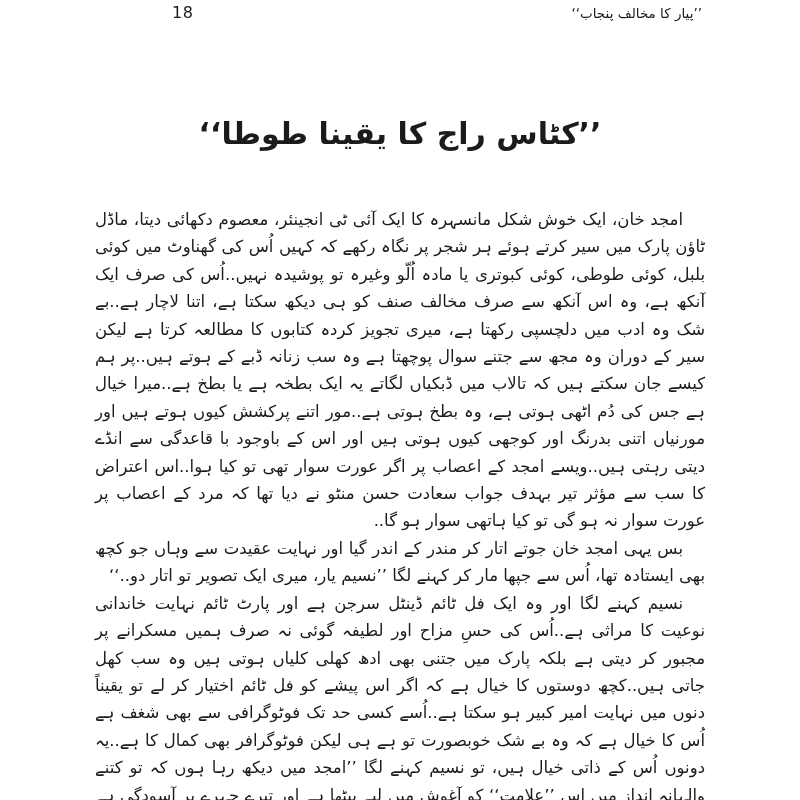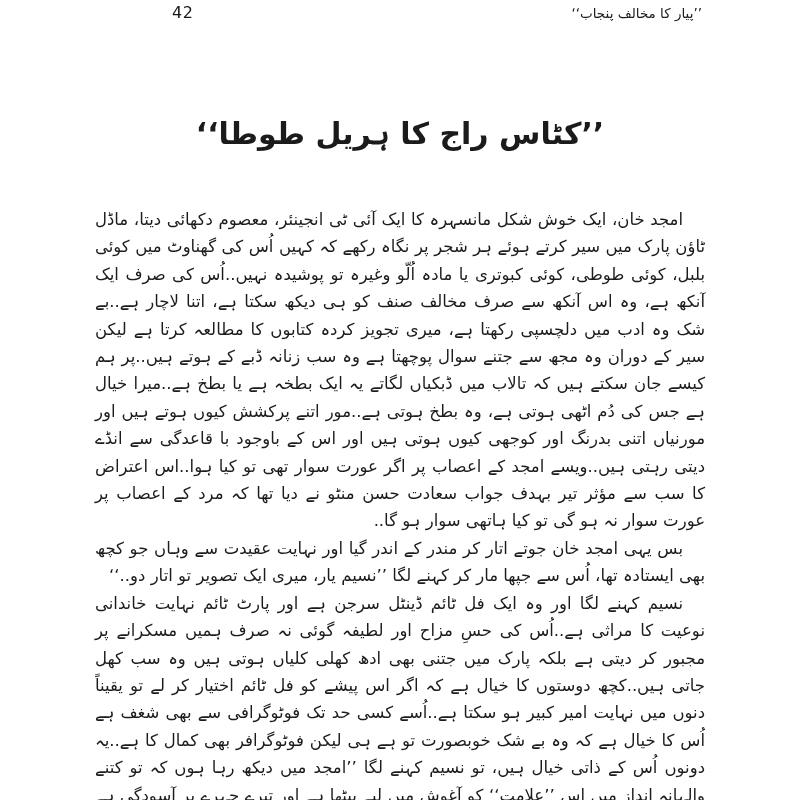--- a/index.html
+++ b/index.html
@@ -56,25 +56,25 @@
   .body-text p {
     margin: 0;
     text-indent: 22px; 
   }
 </style>
 </head>
 <body>
 
 <div class="page">
 
-  <span class="page-number">42</span>
+  <span class="page-number">18</span>
 
   <span class="running-title">’’پیار کا مخالف پنجاب‘‘</span>
 
-  <h1 class="chapter-title">’’کٹاس راج کا ہریل طوطا‘‘</h1>
+  <h1 class="chapter-title">’’کٹاس راج کا یقینا طوطا‘‘</h1>
 
   <div class="body-text">
     <p>امجد خان، ایک خوش شکل مانسہرہ کا ایک آئی ٹی انجینئر، معصوم دکھائی دیتا، ماڈل ٹاؤن پارک میں سیر کرتے ہوئے ہر شجر پر نگاہ رکھے کہ کہیں اُس کی گھناوٹ میں کوئی بلبل، کوئی طوطی، کوئی کبوتری یا مادہ اُلّو وغیرہ تو پوشیدہ نہیں..اُس کی صرف ایک آنکھ ہے، وہ اس آنکھ سے صرف مخالف صنف کو ہی دیکھ سکتا ہے، اتنا لاچار ہے..بے شک وہ ادب میں دلچسپی رکھتا ہے، میری تجویز کردہ کتابوں کا مطالعہ کرتا ہے لیکن سیر کے دوران وہ مجھ سے جتنے سوال پوچھتا ہے وہ سب زنانہ ڈبے کے ہوتے ہیں..پر ہم کیسے جان سکتے ہیں کہ تالاب میں ڈبکیاں لگاتے یہ ایک بطخہ ہے یا بطخ ہے..میرا خیال ہے جس کی دُم اٹھی ہوتی ہے، وہ بطخ ہوتی ہے..مور اتنے پرکشش کیوں ہوتے ہیں اور مورنیاں اتنی بدرنگ اور کوجھی کیوں ہوتی ہیں اور اس کے باوجود با قاعدگی سے انڈے دیتی رہتی ہیں..ویسے امجد کے اعصاب پر اگر عورت سوار تھی تو کیا ہوا..اس اعتراض کا سب سے مؤثر تیر بہدف جواب سعادت حسن منٹو نے دیا تھا کہ مرد کے اعصاب پر عورت سوار نہ ہو گی تو کیا ہاتھی سوار ہو گا..</p>
     <p>بس یہی امجد خان جوتے اتار کر مندر کے اندر گیا اور نہایت عقیدت سے وہاں جو کچھ بھی ایستادہ تھا، اُس سے جپھا مار کر کہنے لگا ’’نسیم یار، میری ایک تصویر تو اتار دو..‘‘</p>
     <p>نسیم کہنے لگا اور وہ ایک فل ٹائم ڈینٹل سرجن ہے اور پارٹ ٹائم نہایت خاندانی نوعیت کا مراثی ہے..اُس کی حسِ مزاح اور لطیفہ گوئی نہ صرف ہمیں مسکرانے پر مجبور کر دیتی ہے بلکہ پارک میں جتنی بھی ادھ کھلی کلیاں ہوتی ہیں وہ سب کھل جاتی ہیں..کچھ دوستوں کا خیال ہے کہ اگر اس پیشے کو فل ٹائم اختیار کر لے تو یقیناً دنوں میں نہایت امیر کبیر ہو سکتا ہے..اُسے کسی حد تک فوٹوگرافی سے بھی شغف ہے اُس کا خیال ہے کہ وہ بے شک خوبصورت تو ہے ہی لیکن فوٹوگرافر بھی کمال کا ہے..یہ دونوں اُس کے ذاتی خیال ہیں، تو نسیم کہنے لگا ’’امجد میں دیکھ رہا ہوں کہ تو کتنے والہانہ انداز میں اس ’’علامت‘‘ کو آغوش میں لیے بیٹھا ہے اور تیرے چہرے پر آسودگی ہے تو..لعنت ہے تم پر...مجھے نہیں معلوم تھا کہ تمہارا یہ ڈیپارٹمنٹ ہے..‘‘</p>
 
   </div>
 
 </div>
 

